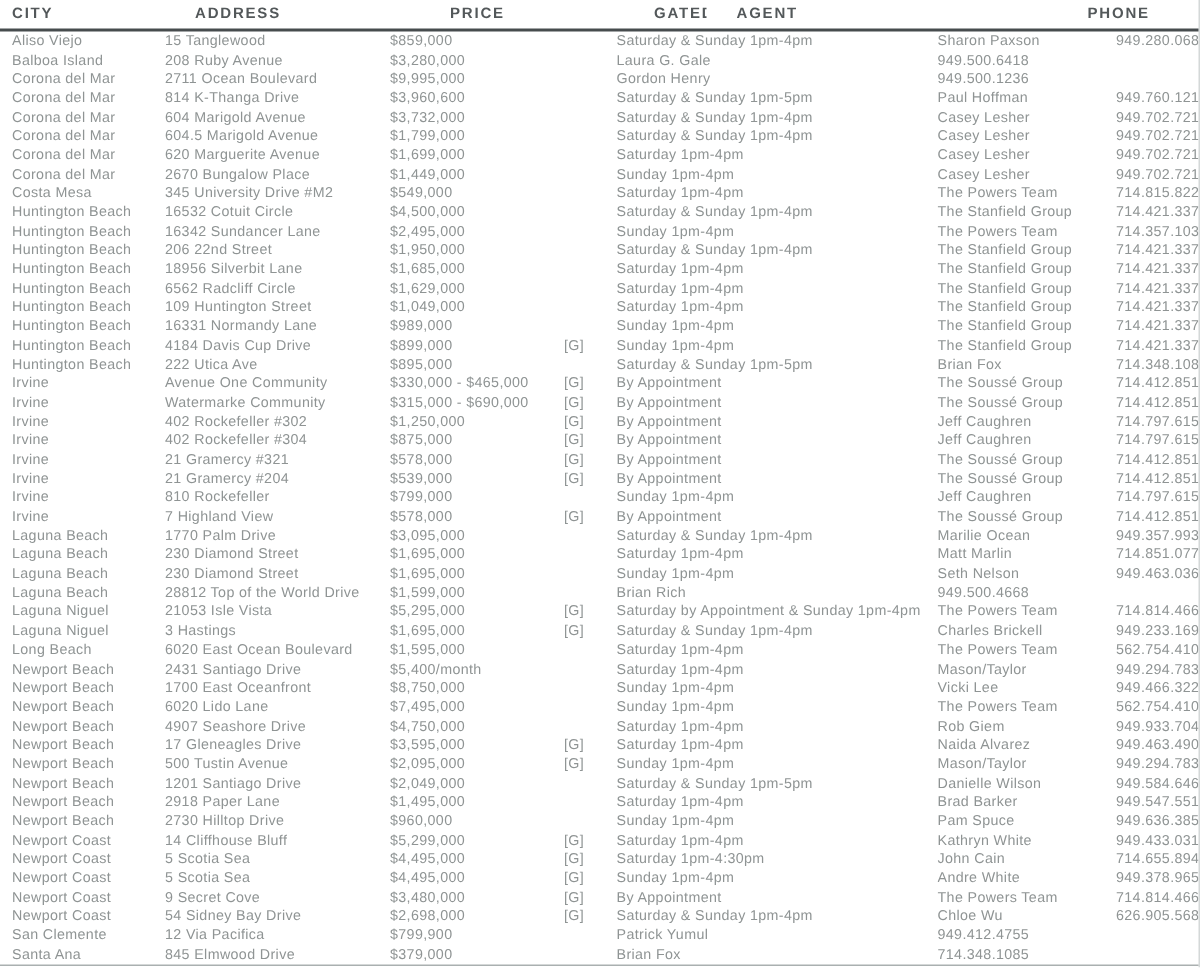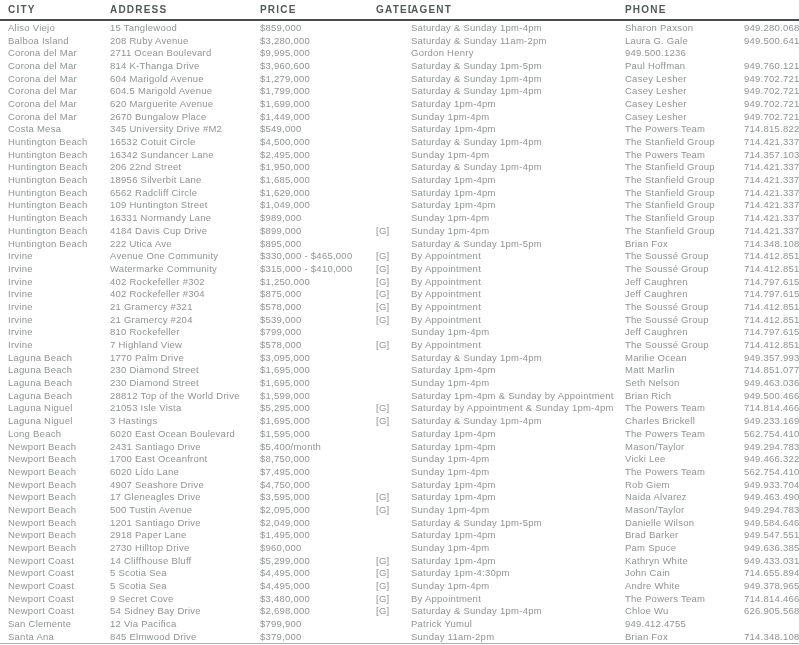--- a/index.html
+++ b/index.html
@@ -5,21 +5,21 @@
   html,body{margin:0;padding:0;background:#ffffff;}
   body{width:800px;height:645px;overflow:hidden;
        font-family:"Liberation Sans","DejaVu Sans",sans-serif;
        -webkit-font-smoothing:antialiased;}
   .listing-table{width:800px;height:645px;box-sizing:border-box;
        border-right:1px solid #d4d8d8;}
   .header-row{display:grid;
        grid-template-columns:102px 150px 104px 47px 214px 119px 1fr;
        height:19px;box-sizing:content-box;
        padding-left:8px;align-items:center;
-       border-bottom:2px solid #474c4e;}
+       border-bottom:2px solid #474c4e;gap:20px;}
   .header-row .th{font-size:10px;letter-spacing:1.2px;color:#53585a;
        font-weight:bold;white-space:nowrap;overflow:hidden;}
   .table-body{display:flex;flex-direction:column;height:622px;
        border-bottom:1px solid #aab0b0;box-sizing:content-box;}
   .row{flex:1 1 auto;display:grid;
        grid-template-columns:102px 150px 104px 47px 214px 119px 1fr;
        padding-left:8px;align-items:center;}
   .cell{font-size:9.5px;letter-spacing:0.25px;color:#8f9494;
        white-space:nowrap;overflow:hidden;}
   .col-gated{padding-left:12px;box-sizing:border-box;}
@@ -44,21 +44,20 @@
         <div class="cell col-gated"></div>
         <div class="cell col-day_time">Saturday &amp; Sunday 1pm-4pm</div>
         <div class="cell col-agent">Sharon Paxson</div>
         <div class="cell col-phone">949.280.0681</div>
       </div>
       <div class="row">
         <div class="cell col-city">Balboa Island</div>
         <div class="cell col-address">208 Ruby Avenue</div>
         <div class="cell col-price">$3,280,000</div>
         <div class="cell col-gated"></div>
-        <div class="cell col-day_time">Saturday &amp; Sunday 11am-2pm</div>
         <div class="cell col-agent">Laura G. Gale</div>
         <div class="cell col-phone">949.500.6418</div>
       </div>
       <div class="row">
         <div class="cell col-city">Corona del Mar</div>
         <div class="cell col-address">2711 Ocean Boulevard</div>
         <div class="cell col-price">$9,995,000</div>
         <div class="cell col-gated"></div>
         <div class="cell col-agent">Gordon Henry</div>
         <div class="cell col-phone">949.500.1236</div>
@@ -68,21 +67,21 @@
         <div class="cell col-address">814 K-Thanga Drive</div>
         <div class="cell col-price">$3,960,600</div>
         <div class="cell col-gated"></div>
         <div class="cell col-day_time">Saturday &amp; Sunday 1pm-5pm</div>
         <div class="cell col-agent">Paul Hoffman</div>
         <div class="cell col-phone">949.760.1212</div>
       </div>
       <div class="row">
         <div class="cell col-city">Corona del Mar</div>
         <div class="cell col-address">604 Marigold Avenue</div>
-        <div class="cell col-price">$1,279,000</div>
+        <div class="cell col-price">$3,732,000</div>
         <div class="cell col-gated"></div>
         <div class="cell col-day_time">Saturday &amp; Sunday 1pm-4pm</div>
         <div class="cell col-agent">Casey Lesher</div>
         <div class="cell col-phone">949.702.7211</div>
       </div>
       <div class="row">
         <div class="cell col-city">Corona del Mar</div>
         <div class="cell col-address">604.5 Marigold Avenue</div>
         <div class="cell col-price">$1,799,000</div>
         <div class="cell col-gated"></div>
@@ -203,21 +202,21 @@
         <div class="cell col-address">Avenue One Community</div>
         <div class="cell col-price">$330,000 - $465,000</div>
         <div class="cell col-gated">[G]</div>
         <div class="cell col-day_time">By Appointment</div>
         <div class="cell col-agent">The Soussé Group</div>
         <div class="cell col-phone">714.412.8512</div>
       </div>
       <div class="row">
         <div class="cell col-city">Irvine</div>
         <div class="cell col-address">Watermarke Community</div>
-        <div class="cell col-price">$315,000 - $410,000</div>
+        <div class="cell col-price">$315,000 - $690,000</div>
         <div class="cell col-gated">[G]</div>
         <div class="cell col-day_time">By Appointment</div>
         <div class="cell col-agent">The Soussé Group</div>
         <div class="cell col-phone">714.412.8512</div>
       </div>
       <div class="row">
         <div class="cell col-city">Irvine</div>
         <div class="cell col-address">402 Rockefeller #302</div>
         <div class="cell col-price">$1,250,000</div>
         <div class="cell col-gated">[G]</div>
@@ -295,21 +294,20 @@
         <div class="cell col-gated"></div>
         <div class="cell col-day_time">Sunday 1pm-4pm</div>
         <div class="cell col-agent">Seth Nelson</div>
         <div class="cell col-phone">949.463.0360</div>
       </div>
       <div class="row">
         <div class="cell col-city">Laguna Beach</div>
         <div class="cell col-address">28812 Top of the World Drive</div>
         <div class="cell col-price">$1,599,000</div>
         <div class="cell col-gated"></div>
-        <div class="cell col-day_time">Saturday 1pm-4pm &amp; Sunday by Appointment</div>
         <div class="cell col-agent">Brian Rich</div>
         <div class="cell col-phone">949.500.4668</div>
       </div>
       <div class="row">
         <div class="cell col-city">Laguna Niguel</div>
         <div class="cell col-address">21053 Isle Vista</div>
         <div class="cell col-price">$5,295,000</div>
         <div class="cell col-gated">[G]</div>
         <div class="cell col-day_time">Saturday by Appointment &amp; Sunday 1pm-4pm</div>
         <div class="cell col-agent">The Powers Team</div>
@@ -465,18 +463,17 @@
         <div class="cell col-price">$799,900</div>
         <div class="cell col-gated"></div>
         <div class="cell col-agent">Patrick Yumul</div>
         <div class="cell col-phone">949.412.4755</div>
       </div>
       <div class="row">
         <div class="cell col-city">Santa Ana</div>
         <div class="cell col-address">845 Elmwood Drive</div>
         <div class="cell col-price">$379,000</div>
         <div class="cell col-gated"></div>
-        <div class="cell col-day_time">Sunday 11am-2pm</div>
         <div class="cell col-agent">Brian Fox</div>
         <div class="cell col-phone">714.348.1085</div>
       </div>
     </div>
 </div>
 
 </body></html>

